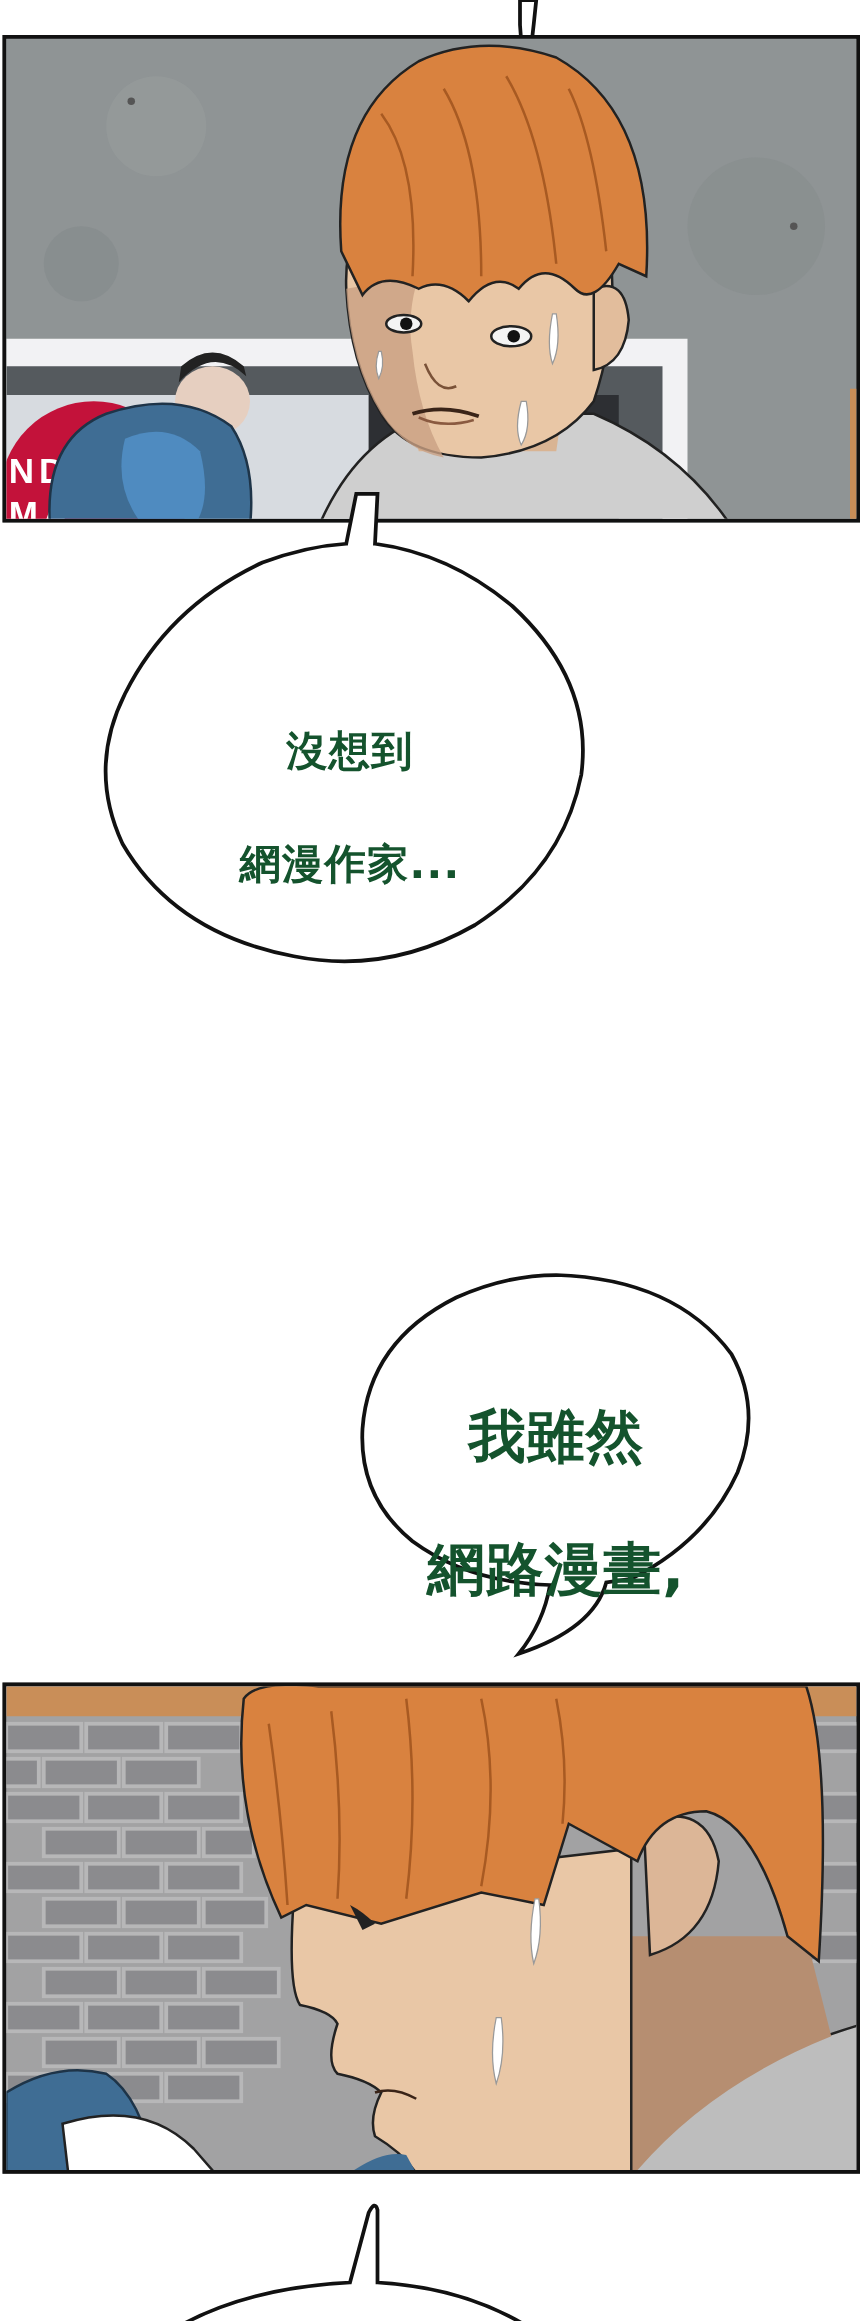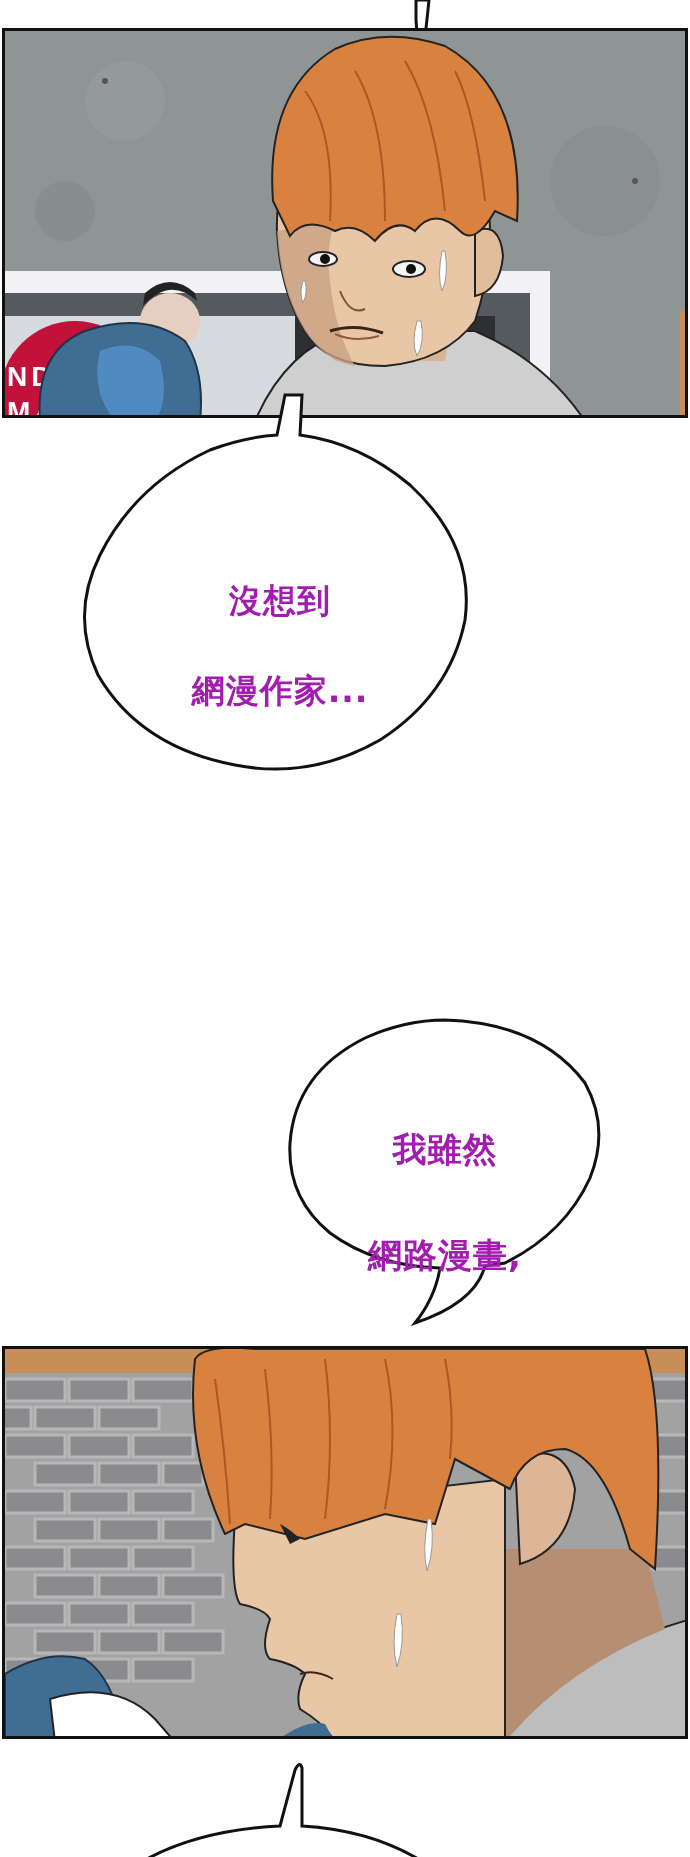--- a/index.html
+++ b/index.html
@@ -1,20 +1,20 @@
 <!DOCTYPE html>
 <html><head>
 <meta charset="utf-8">
 <style>
   html, body { margin: 0; padding: 0; background: #ffffff; }
   body { width: 690px; height: 1857px; position: relative; overflow: hidden;
          font-family: "DejaVu Sans", "Liberation Sans", sans-serif; }
   .panel { position: absolute; border: 3px solid #111; box-sizing: border-box; overflow: hidden; }
   .bubble-svg { position: absolute; overflow: visible; }
-  .bubble-text { position: absolute; text-align: center; font-weight: bold; color: #a21caf;
+  .bubble-text { position: absolute; text-align: center; font-weight: bold; color: #14532d;
                  font-size: 33px; line-height: 45px; letter-spacing: 1px; white-space: pre-line; }
 </style>
 </head>
 <body>
 
 <svg class="bubble-svg" style="left:400px;top:0;" width="40" height="75" viewBox="0 0 40 75">
   <path d="M16 0 L16 20 Q18 50 21 68 Q25 40 29 0 Z" fill="#fff" stroke="#111" stroke-width="3"></path>
 </svg>
 
 <div class="panel" style="left:2px;top:28px;width:686px;height:390px;background:#8e9394;">
@@ -78,21 +78,21 @@
   <path d="M197 40 L205 0 L222 0 L220 40 Q280 48 330 90 Q395 150 385 225 Q370 300 300 345 Q230 385 155 370 Q60 352 18 280 Q-10 220 20 160 Q55 90 130 55 Q165 42 197 40 Z" fill="#fff" stroke="#111" stroke-width="3"></path>
 </svg>
 <div class="bubble-text" style="left:100px;top:533px;width:360px;">
   <div>沒想到</div>
   <div>網漫作家...</div>
 </div>
 
 <svg class="bubble-svg" style="left:285px;top:1018px;" width="320" height="320" viewBox="0 0 320 320">
   <path d="M160 2 Q255 5 300 65 Q325 110 305 160 Q280 215 220 245 L200 248 Q190 285 130 305 Q150 280 155 250 Q90 248 45 215 Q2 180 5 125 Q10 55 80 20 Q120 2 160 2 Z" fill="#fff" stroke="#111" stroke-width="3"></path>
 </svg>
-<div class="bubble-text" style="left:315px;top:1070px;width:260px;font-size:34px;line-height:53px;">
+<div class="bubble-text" style="left:315px;top:1070px;width:260px;font-size:46px;line-height:53px;">
   <div>我雖然</div>
   <div>網路漫畫,</div>
 </div>
 
 <div class="panel" style="left:2px;top:1346px;width:686px;height:393px;background:#9a9a9a;">
   <svg width="686" height="393" viewBox="0 0 686 393">
 
     <rect x="0" y="0" width="686" height="393" fill="#a2a2a3"></rect>
     <rect x="0" y="0" width="686" height="24" fill="#c98e58"></rect>
     <g fill="#8b8b8e" stroke="#b7b7b8" stroke-width="3">

